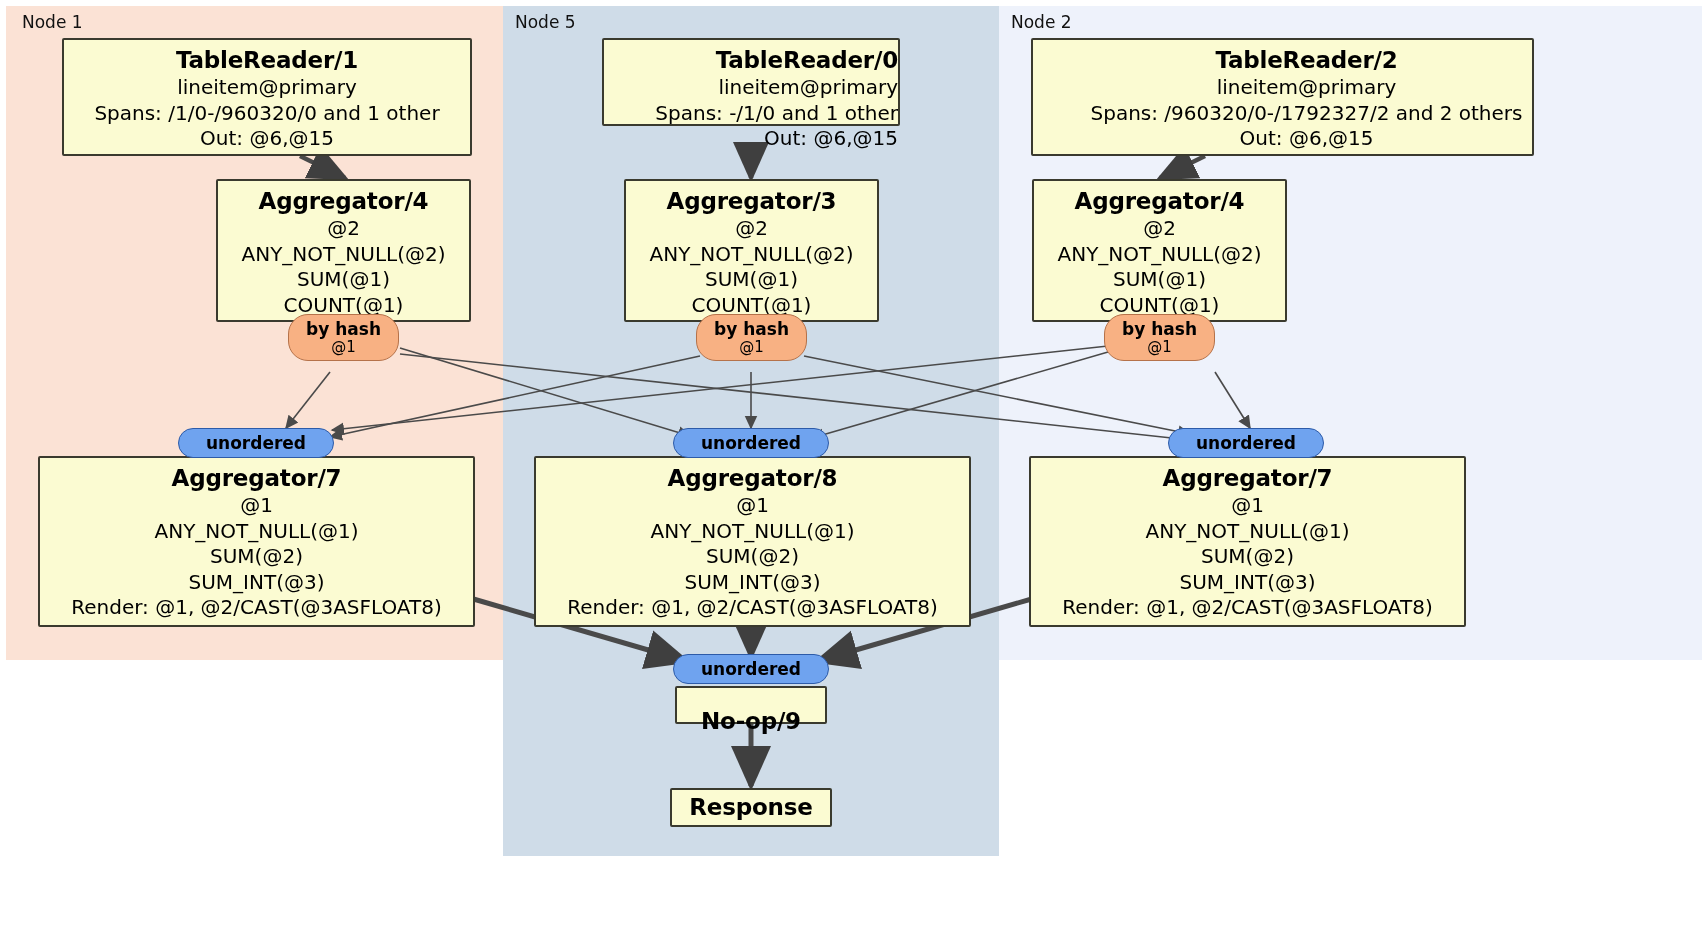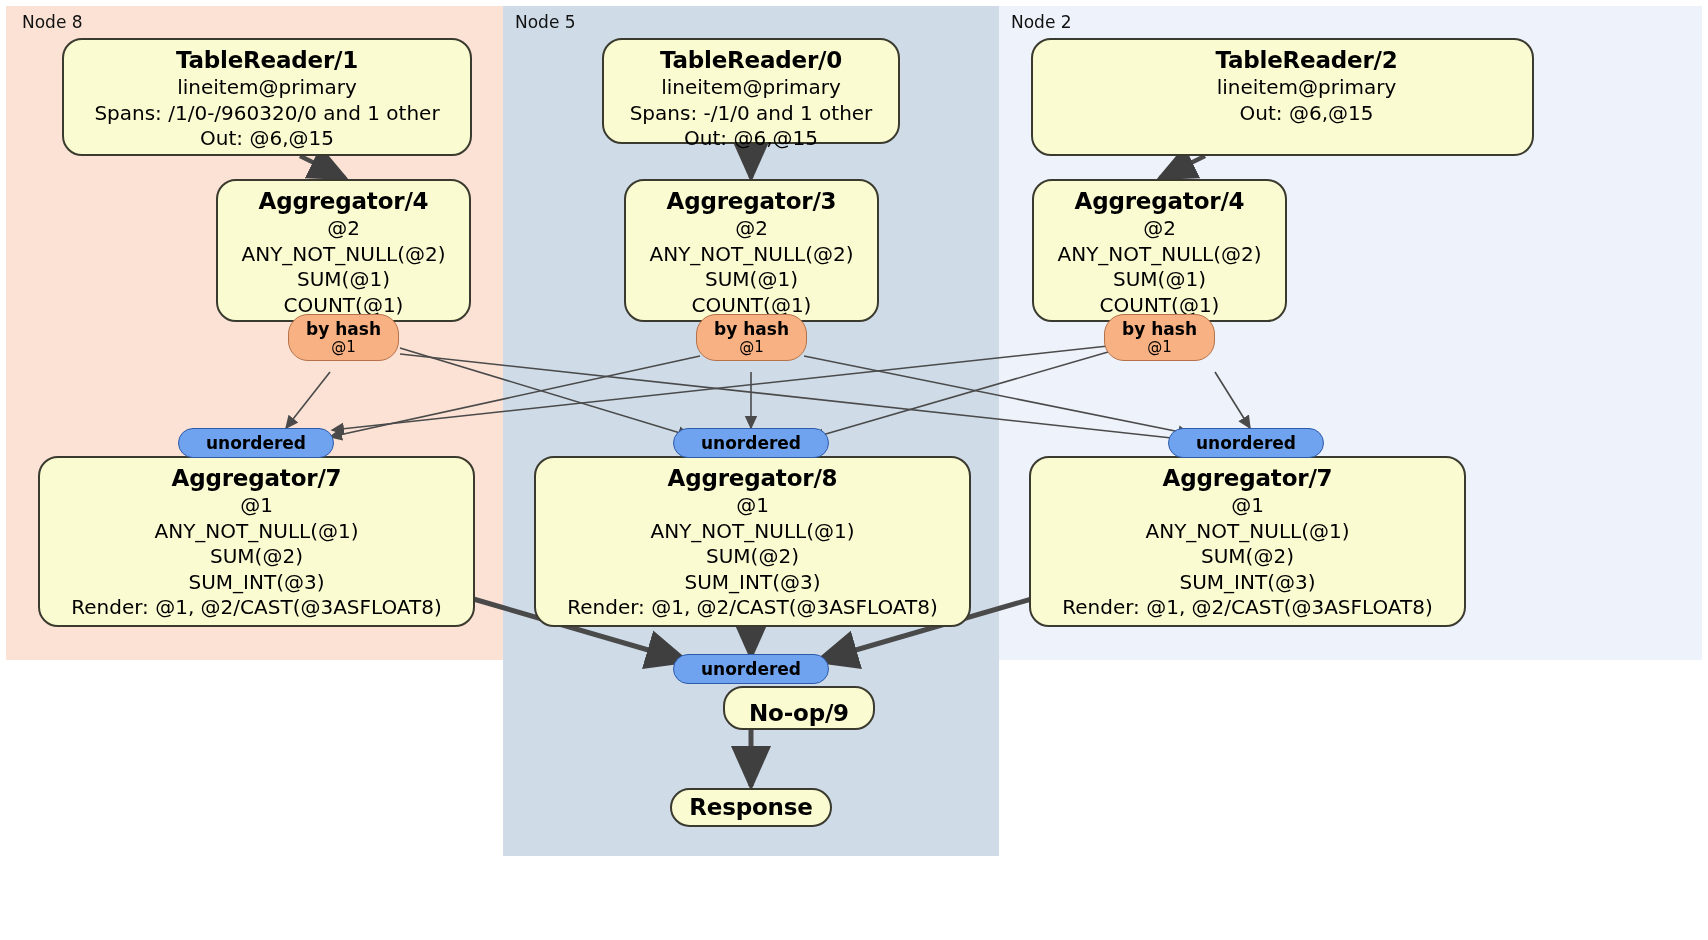--- a/index.html
+++ b/index.html
@@ -7,21 +7,21 @@
   #canvas{position:relative;width:1708px;height:940px;background:#ffffff;overflow:hidden;}
   svg.layer{position:absolute;left:0;top:0;width:1708px;height:940px;}
 
   
   .panel{position:absolute;box-sizing:border-box;}
   .panel-label{position:absolute;font-size:17px;color:#111;font-family:"DejaVu Sans","Liberation Sans",sans-serif;}
 
   
   .proc{
     position:absolute;box-sizing:border-box;
-    background:#fbfbd2;border:2px solid #3a3a2e;border-radius:20px;
+    background:#fbfbd2;border:2px solid #3a3a2e;border-radius:2px;
     text-align:center;color:#000;
     display:flex;flex-direction:column;justify-content:flex-start;align-items:center;
     padding-top:5px;
   }
   .proc .ttl{font-weight:bold;font-size:23px;line-height:30px;letter-spacing:-0.2px;}
   .proc .ln{font-size:20px;line-height:25.5px;white-space:nowrap;}
 
   
   .badge{
     position:absolute;box-sizing:border-box;border-radius:20px;
@@ -35,21 +35,21 @@
 </style>
 </head>
 <body>
 
 <div id="canvas">
 
   <div class="panel" style="left:6px;top:6px;width:497px;height:654px;background:#fbe2d5;"></div>
   <div class="panel" style="left:503px;top:6px;width:496px;height:850px;background:#cfdce8;"></div>
   <div class="panel" style="left:999px;top:6px;width:703px;height:654px;background:#eef2fb;"></div>
 
-  <div class="panel-label" style="left:22px;top:12px;">Node 8</div>
+  <div class="panel-label" style="left:22px;top:12px;">Node 1</div>
   <div class="panel-label" style="left:515px;top:12px;">Node 5</div>
   <div class="panel-label" style="left:1011px;top:12px;">Node 2</div>
 
   <svg class="layer">
     <defs>
       <marker id="ah" markerWidth="9" markerHeight="9" refX="7.5" refY="4.5" orient="auto">
         <path d="M0,0.6 L8.4,4.5 L0,8.4 z" fill="#4a4a4a"></path>
       </marker>
       <marker id="ahT" markerWidth="10" markerHeight="10" refX="8" refY="5" orient="auto">
         <path d="M0,1 L9,5 L0,9 z" fill="#3f3f3f"></path>
@@ -79,30 +79,31 @@
     <path d="M751,722 L751,786" stroke="#4a4a4a" stroke-width="5" fill="none" marker-end="url(#ahT)"></path>
   </svg>
 
   <div class="proc" style="left:62px;top:38px;width:410px;height:118px;">
     <div class="ttl">TableReader/1</div>
     <div class="ln">lineitem@primary</div>
     <div class="ln">Spans: /1/0-/960320/0 and 1 other</div>
     <div class="ln">Out: @6,@15</div>
   </div>
 
-  <div class="proc" style="left:602px;top:38px;width:298px;height:106px;">
+  <div class="proc" style="left:602px;top:38px;width:298px;height:88px;align-items:flex-end;">
     <div class="ttl">TableReader/0</div>
     <div class="ln">lineitem@primary</div>
     <div class="ln">Spans: -/1/0 and 1 other</div>
     <div class="ln">Out: @6,@15</div>
   </div>
 
   <div class="proc" style="left:1031px;top:38px;width:503px;height:118px;padding-left:48px;">
     <div class="ttl">TableReader/2</div>
     <div class="ln">lineitem@primary</div>
+    <div class="ln">Spans: /960320/0-/1792327/2 and 2 others</div>
     <div class="ln">Out: @6,@15</div>
   </div>
 
   <div class="proc" style="left:216px;top:179px;width:255px;height:143px;">
     <div class="ttl">Aggregator/4</div>
     <div class="ln">@2</div>
     <div class="ln">ANY_NOT_NULL(@2)</div>
     <div class="ln">SUM(@1)</div>
     <div class="ln">COUNT(@1)</div>
   </div>
@@ -143,21 +144,21 @@
 
   <div class="proc" style="left:1029px;top:456px;width:437px;height:171px;">
     <div class="ttl">Aggregator/7</div>
     <div class="ln">@1</div>
     <div class="ln">ANY_NOT_NULL(@1)</div>
     <div class="ln">SUM(@2)</div>
     <div class="ln">SUM_INT(@3)</div>
     <div class="ln">Render: @1, @2/CAST(@3ASFLOAT8)</div>
   </div>
 
-  <div class="proc" style="left:675px;top:686px;width:152px;height:44px;padding-top:10px;margin-left:48px;">
+  <div class="proc" style="left:675px;top:686px;width:152px;height:38px;padding-top:18px;">
     <div class="ttl">No-op/9</div>
   </div>
 
   <div class="proc" style="left:670px;top:788px;width:162px;height:39px;padding-top:2px;">
     <div class="ttl">Response</div>
   </div>
 
   <div class="badge hash" style="left:288px;top:314px;width:111px;height:47px;">
     <div class="b1">by hash</div>
     <div class="b2">@1</div>

